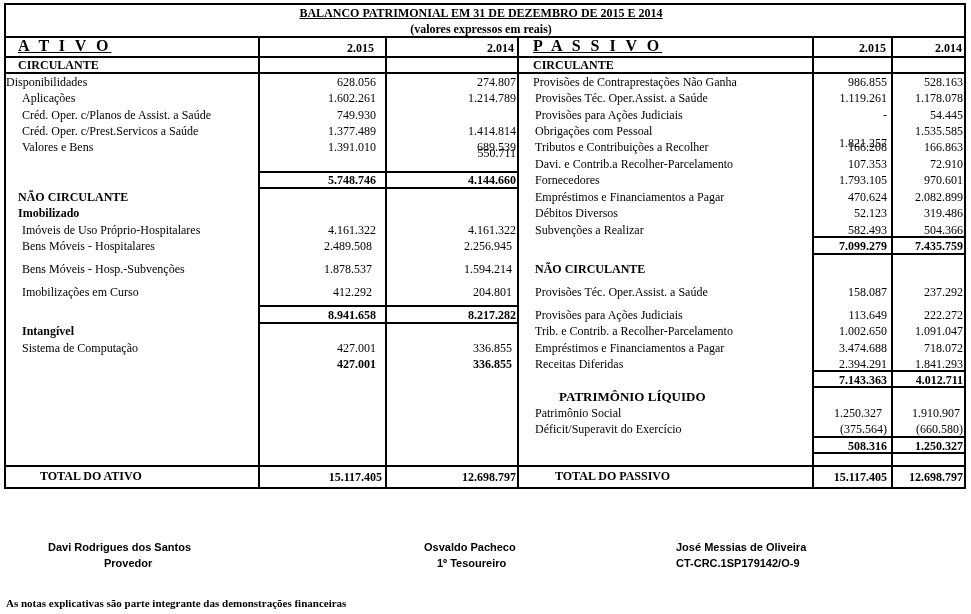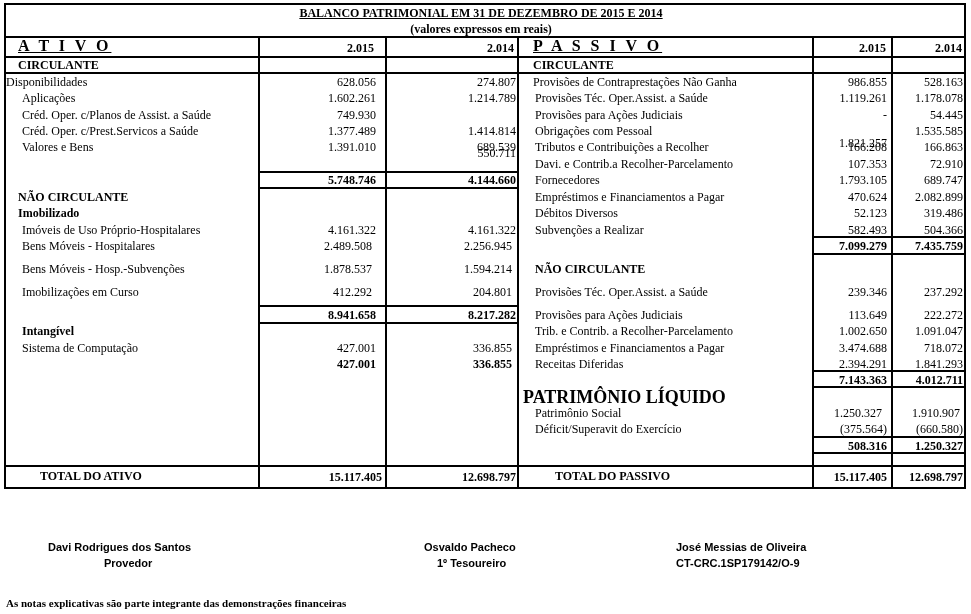--- a/index.html
+++ b/index.html
@@ -142,21 +142,21 @@
     <div class="lbl" style="left:535px; top:139px;">Tributos e Contribuições a Recolher</div>
     <div class="num" style="right:84px; top:139px;">166.208</div>
     <div class="num" style="right:8px; top:139px;">166.863</div>
 
     <div class="lbl" style="left:535px; top:156px;">Davi. e Contrib.a Recolher-Parcelamento</div>
     <div class="num" style="right:84px; top:156px;">107.353</div>
     <div class="num" style="right:8px; top:156px;">72.910</div>
 
     <div class="lbl" style="left:535px; top:172px;">Fornecedores</div>
     <div class="num" style="right:84px; top:172px;">1.793.105</div>
-    <div class="num" style="right:8px; top:172px;">689.747</div>
+    <div class="num" style="right:8px; top:172px;">970.601</div>
 
     <div class="lbl" style="left:535px; top:189px;">Empréstimos e Financiamentos a Pagar</div>
     <div class="num" style="right:84px; top:189px;">470.624</div>
     <div class="num" style="right:8px; top:189px;">2.082.899</div>
 
     <div class="lbl" style="left:535px; top:205px;">Débitos Diversos</div>
     <div class="num" style="right:84px; top:205px;">52.123</div>
     <div class="num" style="right:8px; top:205px;">319.486</div>
 
     <div class="lbl" style="left:535px; top:222px;">Subvenções a Realizar</div>
@@ -164,21 +164,21 @@
     <div class="num" style="right:8px; top:222px;">504.366</div>
   </div>
 
   <div class="num b" style="right:84px; top:238px;">7.099.279</div>
   <div class="num b" style="right:8px; top:238px;">7.435.759</div>
 
   <div class="lbl b" style="left:535px; top:261px;">NÃO CIRCULANTE</div>
 
   <div>
     <div class="lbl" style="left:535px; top:284px;">Provisões Téc. Oper.Assist. a Saúde</div>
-    <div class="num" style="right:84px; top:284px;">239.346</div>
+    <div class="num" style="right:84px; top:284px;">158.087</div>
     <div class="num" style="right:8px; top:284px;">237.292</div>
 
     <div class="lbl" style="left:535px; top:307px;">Provisões para Ações Judiciais</div>
     <div class="num" style="right:84px; top:307px;">113.649</div>
     <div class="num" style="right:8px; top:307px;">222.272</div>
 
     <div class="lbl" style="left:535px; top:323px;">Trib. e Contrib. a Recolher-Parcelamento</div>
     <div class="num" style="right:84px; top:323px;">1.002.650</div>
     <div class="num" style="right:8px; top:323px;margin-left:44px;">1.091.047</div>
 
@@ -187,21 +187,21 @@
     <div class="num" style="right:8px; top:340px;">718.072</div>
 
     <div class="lbl" style="left:535px; top:356px;">Receitas Diferidas</div>
     <div class="num" style="right:84px; top:356px;">2.394.291</div>
     <div class="num" style="right:8px; top:356px;">1.841.293</div>
   </div>
 
   <div class="num b" style="right:84px; top:372px;">7.143.363</div>
   <div class="num b" style="right:8px; top:372px;">4.012.711</div>
 
-  <div class="lbl b" style="left:523px; top:389px; font-size:18px;">PATRIMÔNIO LÍQUIDO</div>
+  <div class="lbl b" style="left:559px; top:389px; font-size:13px;">PATRIMÔNIO LÍQUIDO</div>
 
   <div>
     <div class="lbl" style="left:535px; top:405px;">Patrimônio Social</div>
     <div class="num" style="right:89px; top:405px;">1.250.327</div>
     <div class="num" style="right:11px; top:405px;">1.910.907</div>
 
     <div class="lbl" style="left:535px; top:421px;">Déficit/Superavit do Exercício</div>
     <div class="num" style="right:84px; top:421px;">(375.564)</div>
     <div class="num" style="right:8px; top:421px;">(660.580)</div>
   </div>

